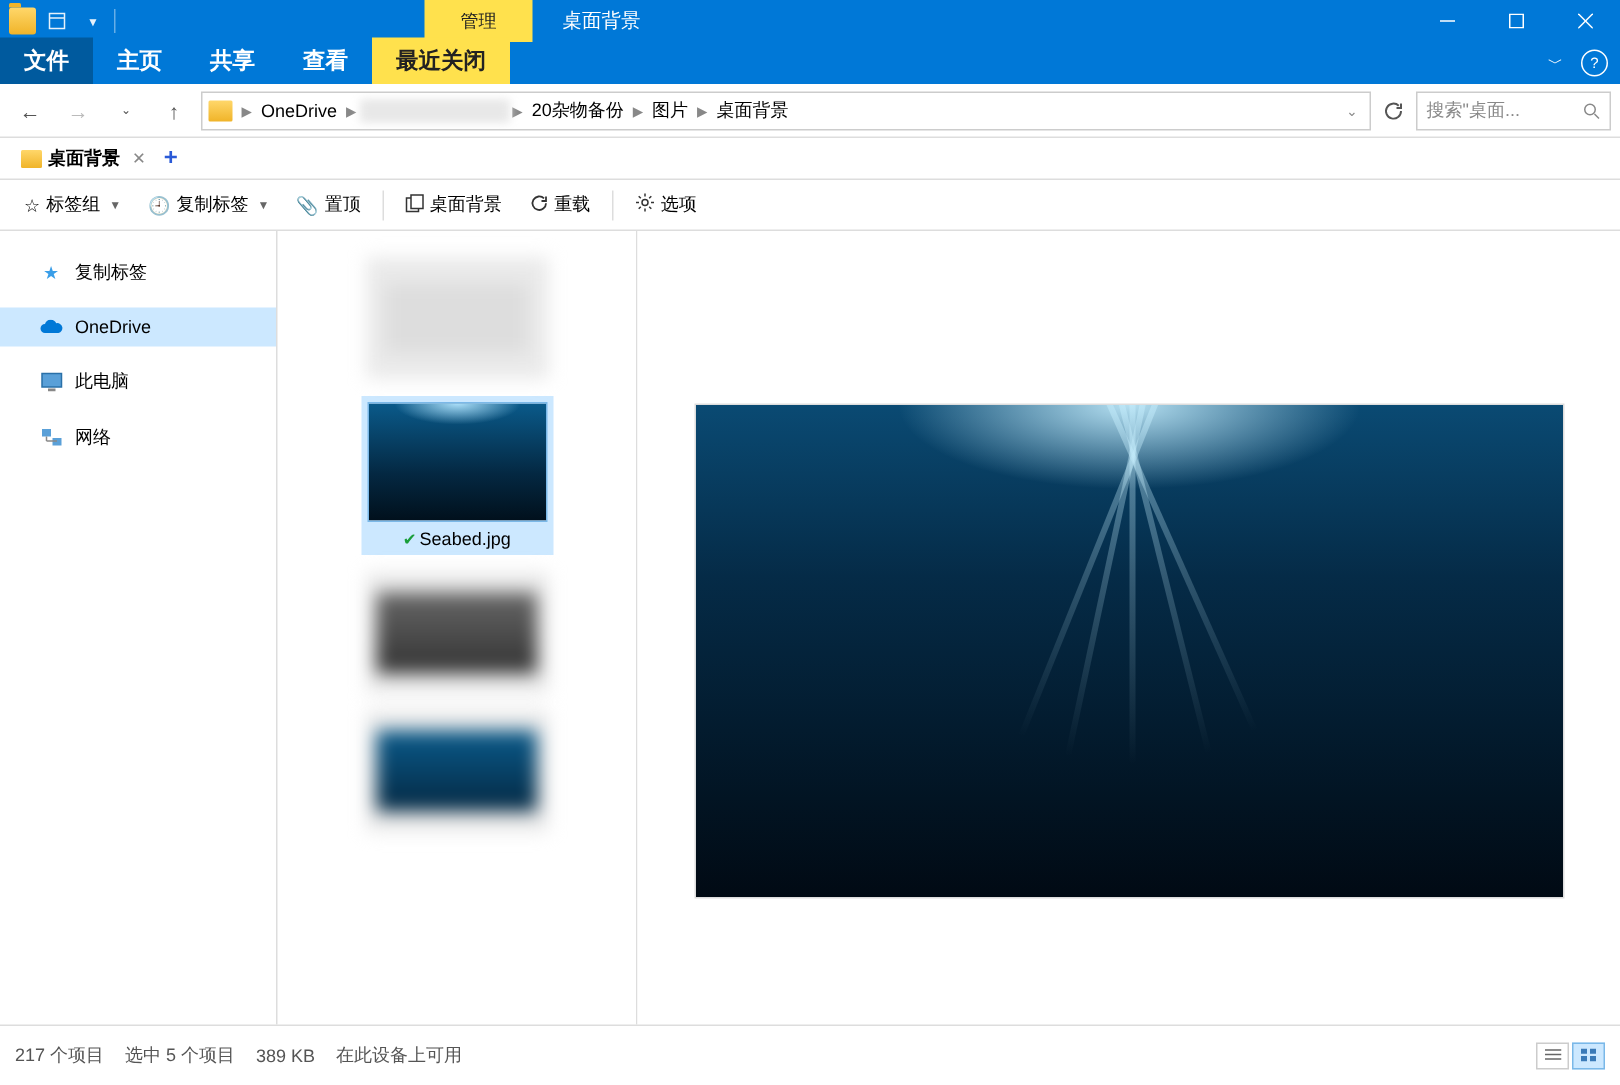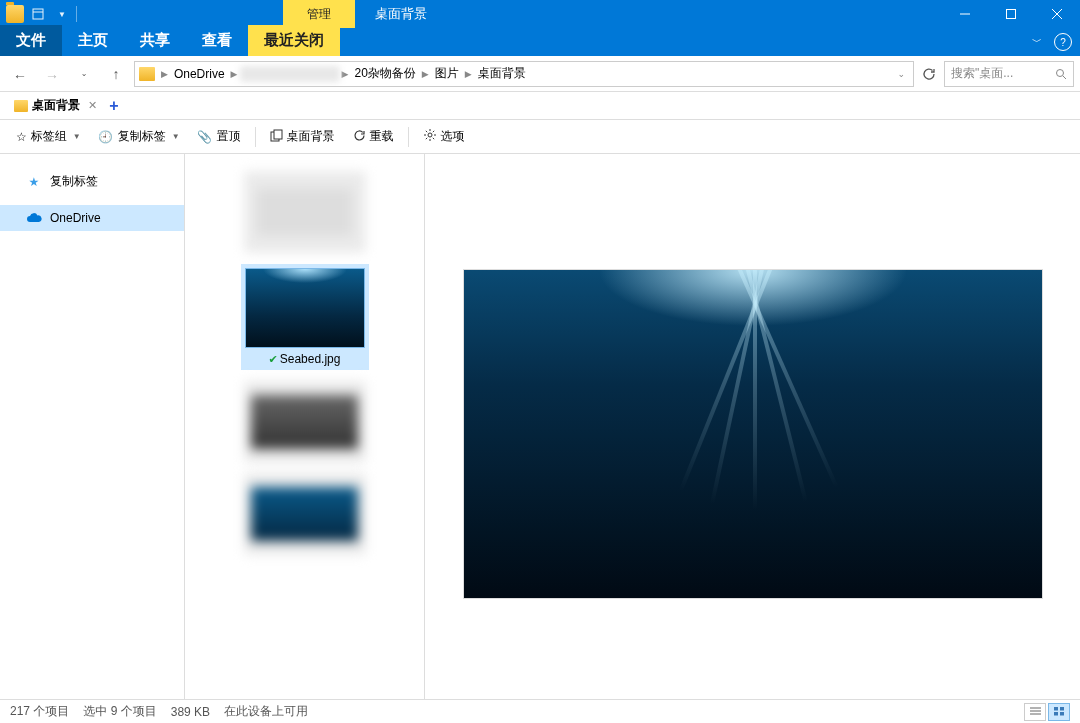--- a/index.html
+++ b/index.html
@@ -67,21 +67,21 @@
   radial-gradient(ellipse 220px 80px at 50% 0%, rgba(200,240,255,.9), rgba(0,60,100,0) 70%),
   linear-gradient(180deg, #0a4a73 0%, #052b47 35%, #021423 80%, #010a14 100%);
   position:relative; overflow:hidden; }
 .preview .ray { position:absolute; top:-20px; width:4px; height:260px; background:linear-gradient(180deg, rgba(200,240,255,.5), rgba(0,0,0,0)); transform-origin:top; }
 .preview .r1 { left:48%; transform:rotate(-14deg); }
 .preview .r2 { left:50%; transform:rotate(0deg); }
 .preview .r3 { left:52%; transform:rotate(12deg); }
 .preview .r4 { left:46%; transform:rotate(-24deg); }
 .preview .r5 { left:54%; transform:rotate(22deg); }
 
-.statusbar { position:absolute; bottom:0; left:0; right:0; height:24px; border-top:1px solid #ddd; background:#fff; display:flex; align-items:center; padding:0 10px; gap:14px; color:#555; }
+.statusbar { position:absolute; bottom:0; left:0; right:0; height:40px; border-top:1px solid #ddd; background:#fff; display:flex; align-items:center; padding:0 10px; gap:14px; color:#555; }
 .statusbar .viewbtns { margin-left:auto; display:flex; gap:2px; }
 .statusbar .vb { width:22px; height:18px; border:1px solid #ccc; display:flex; align-items:center; justify-content:center; cursor:pointer; }
 .statusbar .vb.active { background:#cce8ff; border-color:#7ab8e8; }
 
 .ocean-thumb { width:100%; height:100%; background:
   radial-gradient(ellipse 60px 20px at 50% 0%, rgba(180,230,255,.95), rgba(0,60,100,0) 70%),
   linear-gradient(180deg,#0a5a8a 0%,#042842 60%,#01101c 100%); }
 </style>
 </head>
 <body>
@@ -235,21 +235,41 @@
     <div style="height:10px"></div>
     <div class="sbitem selected">
       <span class="icn">
           <svg width="16" height="11" viewBox="0 0 16 11">
             <path d="M4 9a3 3 0 0 1 0-6 4 4 0 0 1 7.5-.5A3 3 0 0 1 13 9z" fill="#0078d7"></path>
           </svg>
         </span>
       <span>OneDrive</span>
     </div>
     <div style="height:10px"></div>
+    <div class="sbitem">
+      <span class="icn">
+          <svg width="15" height="13" viewBox="0 0 15 13">
+            <rect x="1" y="1" width="13" height="9" fill="#5aa0d8" stroke="#2a70a8"></rect>
+            <rect x="5" y="11" width="5" height="2" fill="#888"></rect>
+          </svg>
+        </span>
+      <span>此电脑</span>
+    </div>
     <div style="height:10px"></div>
+    <div class="sbitem">
+      <span class="icn">
+          <svg width="15" height="13" viewBox="0 0 15 13">
+            <rect x="1" y="1" width="6" height="5" fill="#5aa0d8"></rect>
+            <rect x="8" y="7" width="6" height="5" fill="#5aa0d8"></rect>
+            <line x1="4" y1="6" x2="4" y2="9" stroke="#888"></line>
+            <line x1="4" y1="9" x2="11" y2="9" stroke="#888"></line>
+          </svg>
+        </span>
+      <span>网络</span>
+    </div>
   </div>
 
   <div class="filepane">
     <div class="thumb">
       <div class="imgbox blur">
           <div style="width:80%;height:60%;background:#ddd;"></div>
         </div>
     </div>
     <div class="thumb selected">
       <div class="imgbox">
@@ -278,21 +298,21 @@
         <div class="ray r2"></div>
         <div class="ray r3"></div>
         <div class="ray r4"></div>
         <div class="ray r5"></div>
     </div>
   </div>
 </div>
 
 <div class="statusbar">
   <span>217 个项目</span>
-  <span>选中 9 个项目</span>
+  <span>选中 5 个项目</span>
   <span>389 KB</span>
   <span>在此设备上可用</span>
   <div class="viewbtns">
     <div class="vb">
         <svg width="11" height="9">
           <line x1="0" y1="1" x2="11" y2="1" stroke="#666"></line>
           <line x1="0" y1="4" x2="11" y2="4" stroke="#666"></line>
           <line x1="0" y1="7" x2="11" y2="7" stroke="#666"></line>
         </svg>
       </div>

